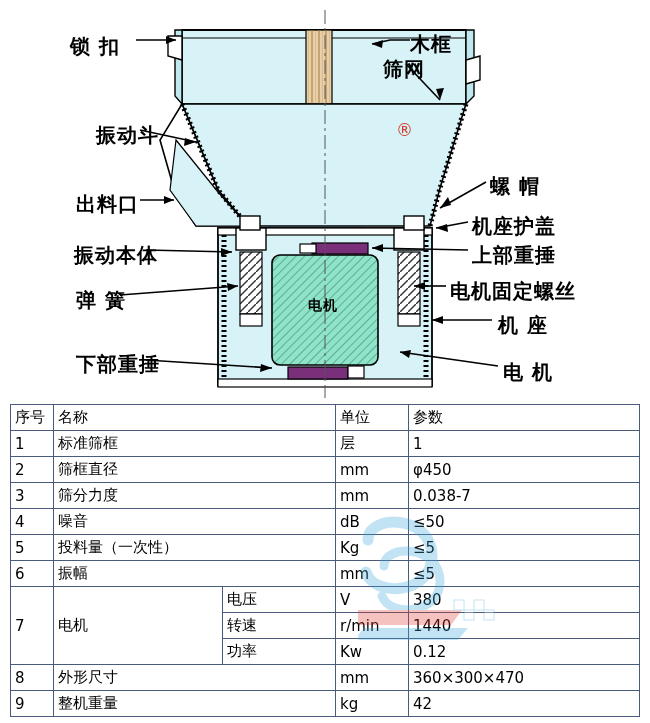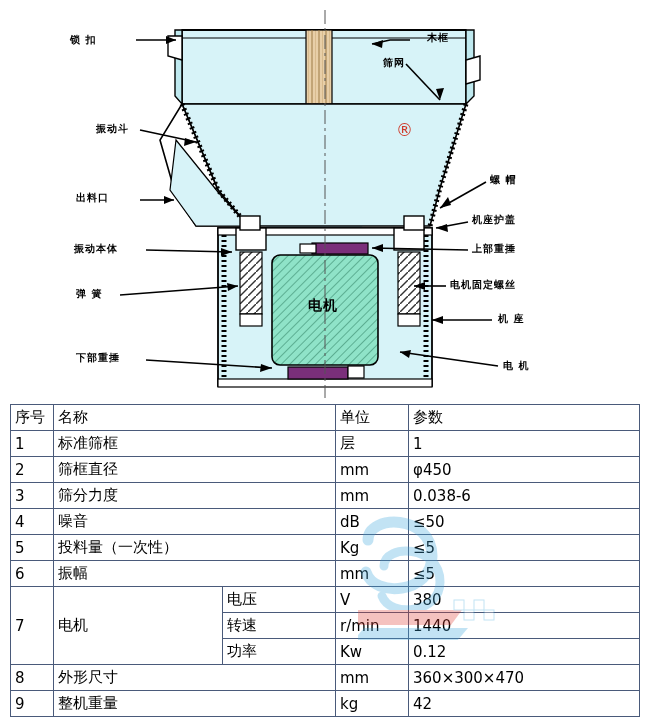--- a/index.html
+++ b/index.html
@@ -6,21 +6,21 @@
   body{
     width:650px;height:723px;background:#ffffff;
     font-family:"Liberation Sans","DejaVu Sans",sans-serif;
     position:relative;overflow:hidden;
   }
   .diagram{position:absolute;left:0;top:0;width:650px;height:400px;}
   .diagram svg{position:absolute;left:0;top:0;}
   .wm{position:absolute;pointer-events:none;}
   
   .lbl{
-    position:absolute;font-size:10px;color:#000;font-weight:bold;
+    position:absolute;font-size:20px;color:#000;font-weight:bold;
     letter-spacing:1px;white-space:nowrap;
     font-family:"DejaVu Sans","Liberation Sans",sans-serif;
   }
   
   .tbl-wrap{position:absolute;left:10px;top:404px;width:630px;}
   table{border-collapse:collapse;width:630px;
         font-size:15px;font-family:"DejaVu Sans","Liberation Sans",sans-serif;}
   td{border:1px solid #4a5a7a;padding:2px 4px;height:21px;color:#000;}
   td.c0{width:34px;}
   td.c1{width:160px;margin-left:44px;}
@@ -171,21 +171,21 @@
       <path d="M272,368 l-11,-4 l-1,8 z" fill="#000" stroke="none"></path>
 
       <path d="M498,366 L400,352"></path>
       <path d="M400,352 l11,-2 l-2,8 z" fill="#000" stroke="none"></path>
     </g>
 
     <text x="396" y="136" font-size="17" fill="#cf3a2a" font-family="DejaVu Sans, sans-serif">®</text>
   </svg>
 
   <div class="lbl" style="left:70px;top:33px;">锁 扣</div>
-  <div class="lbl" style="left:427px;top:31px;">木框</div>
+  <div class="lbl" style="left:410px;top:31px;">木框</div>
   <div class="lbl" style="left:383px;top:56px;">筛网</div>
   <div class="lbl" style="left:76px;top:122px;margin-left:20px;">振动斗</div>
   <div class="lbl" style="left:490px;top:173px;">螺 帽</div>
   <div class="lbl" style="left:76px;top:191px;">出料口</div>
   <div class="lbl" style="left:472px;top:213px;">机座护盖</div>
   <div class="lbl" style="left:472px;top:242px;">上部重捶</div>
   <div class="lbl" style="left:74px;top:242px;">振动本体</div>
   <div class="lbl" style="left:450px;top:278px;">电机固定螺丝</div>
   <div class="lbl" style="left:76px;top:287px;">弹 簧</div>
   <div class="lbl" style="left:498px;top:312px;">机 座</div>
@@ -213,21 +213,21 @@
       <tr>
         <td class="c0">2</td>
         <td class="c1" colspan="2">筛框直径</td>
         <td class="c3">mm</td>
         <td class="c4">φ450</td>
       </tr>
       <tr>
         <td class="c0">3</td>
         <td class="c1" colspan="2">筛分力度</td>
         <td class="c3">mm</td>
-        <td class="c4">0.038-6</td>
+        <td class="c4">0.038-7</td>
       </tr>
       <tr>
         <td class="c0">4</td>
         <td class="c1" colspan="2">噪音</td>
         <td class="c3">dB</td>
         <td class="c4">≤50</td>
       </tr>
       <tr>
         <td class="c0">5</td>
         <td class="c1" colspan="2">投料量（一次性）</td>

